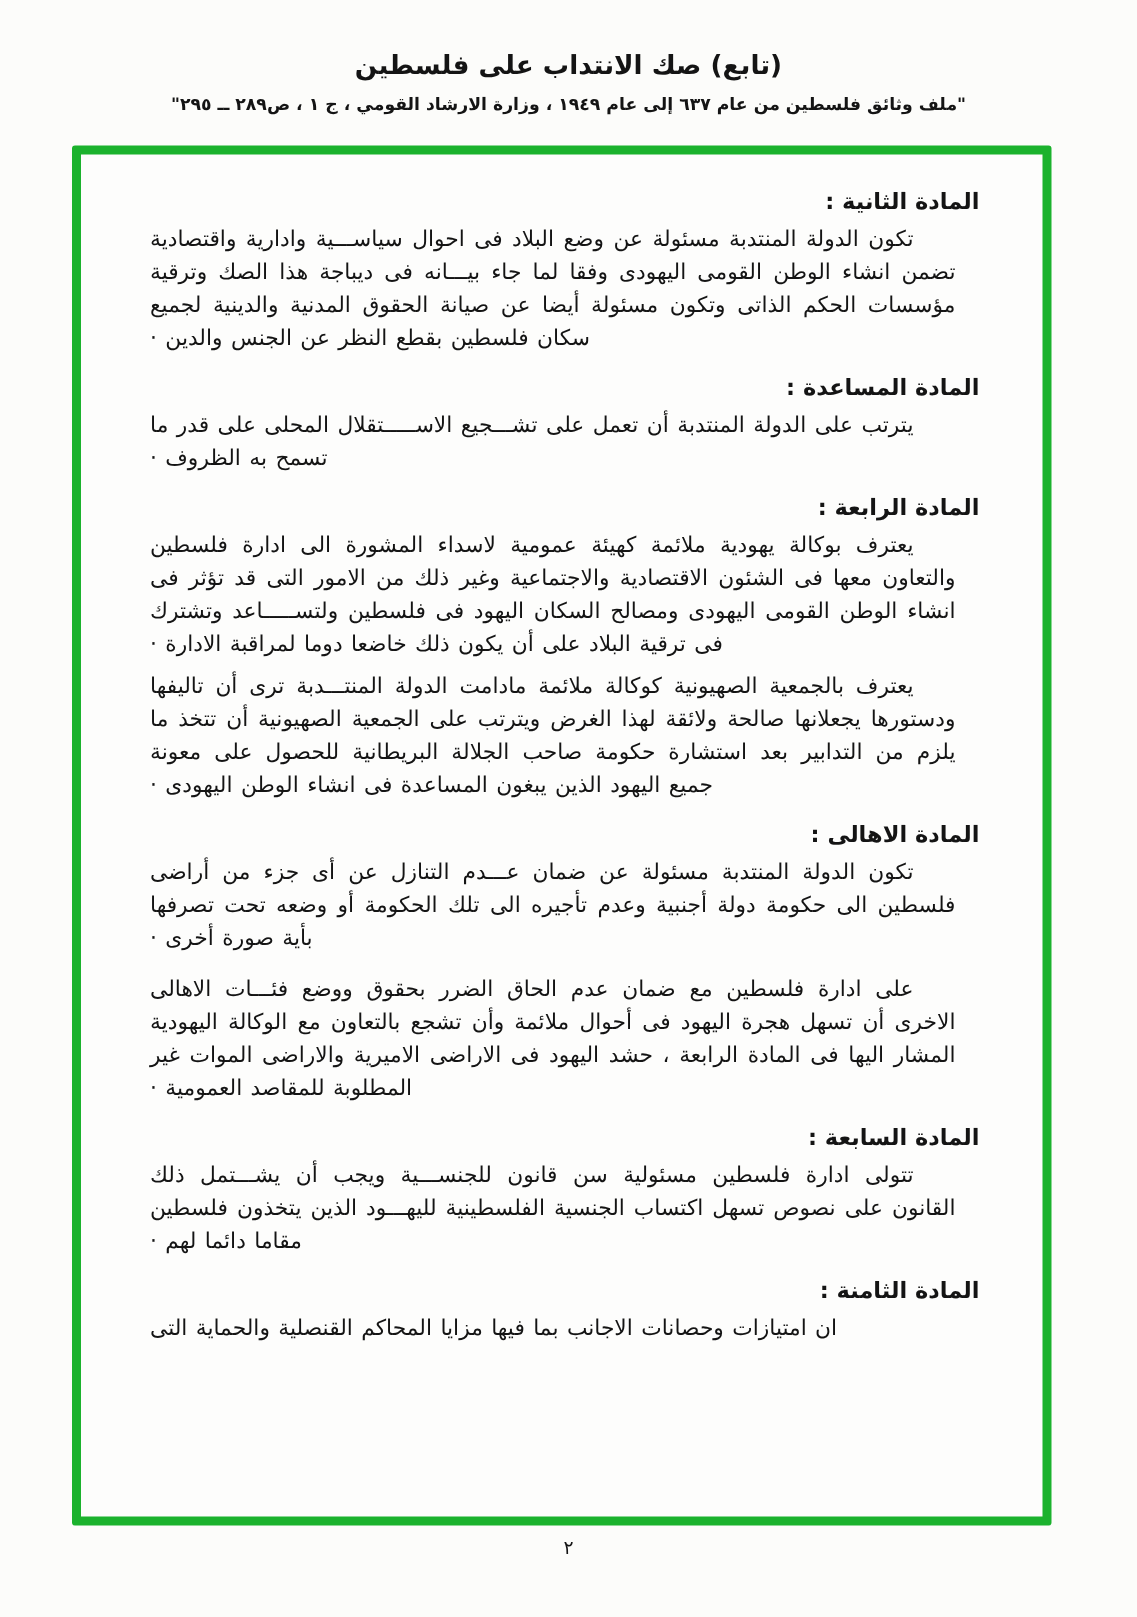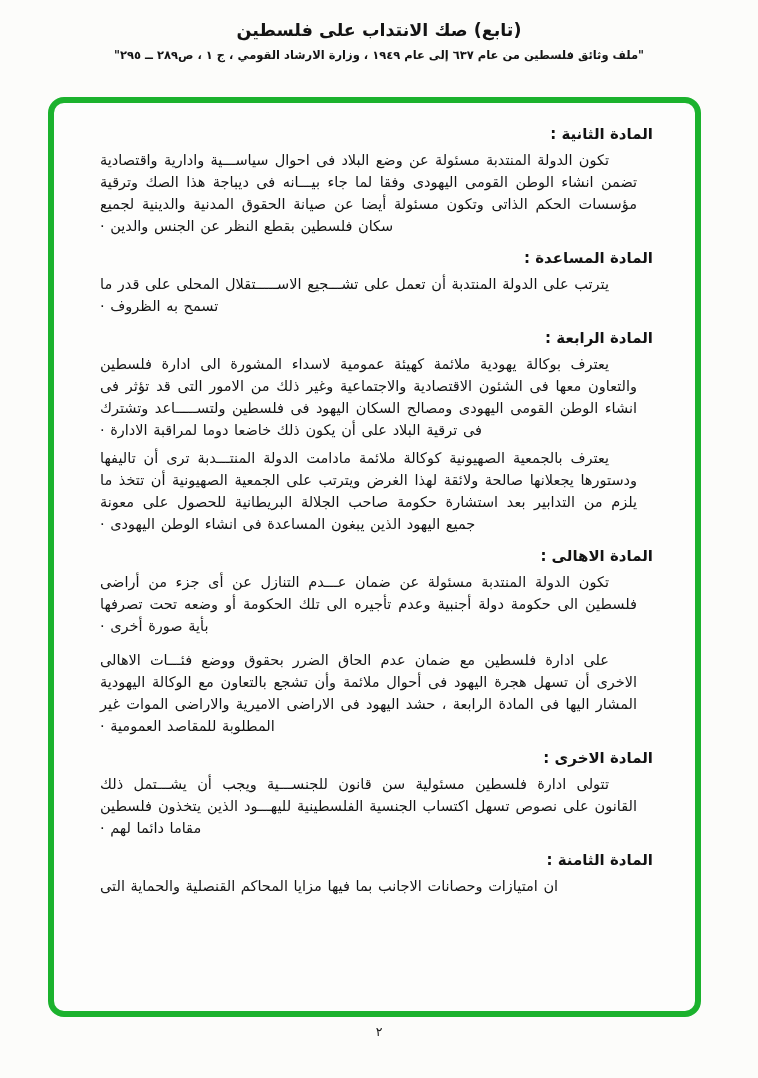--- a/index.html
+++ b/index.html
@@ -14,40 +14,40 @@
     background:var(--paper);
     color:var(--ink);
     font-family:"DejaVu Sans", sans-serif;
     position:relative;
     overflow:hidden;
   }
   .page{position:relative;width:758px;height:1078px;}
 
   
   .doc-header{
-    position:absolute;top:20px;left:0;right:0;
+    position:absolute;top:34px;left:0;right:0;
     text-align:center;direction:rtl;
   }
   .doc-title{
     margin:0;
     font-size:17.5px;font-weight:bold;
     letter-spacing:0;
   }
   .doc-citation{
     margin-top:8px;
     font-size:11.5px;font-weight:bold;
   }
 
   
   .green-box{
     position:absolute;
     left:48px;top:97px;
     width:653px;height:920px;
     border:6px solid var(--green);
-    border-radius:16px;
+    border-radius:2px;
     background:#fdfdfc;
     padding:22px 42px 0 46px;
     overflow:hidden;
   }
 
   .article{direction:rtl;margin-bottom:12px;}
   .article-heading{
     margin:0 0 6px 0;
     font-size:15px;font-weight:bold;
     text-align:right;
@@ -101,21 +101,21 @@
   <section class="article">
     <h2 class="article-heading">المادة الاهالى :</h2>
   <p class="article-par">تكون الدولة المنتدبة مسئولة عن ضمان عـــدم التنازل عن أى جزء من أراضى فلسطين الى حكومة دولة أجنبية وعدم تأجيره الى تلك الحكومة أو وضعه تحت تصرفها بأية صورة أخرى ·</p>
         </section>
 
   <section class="article">
   <p class="article-par">على ادارة فلسطين مع ضمان عدم الحاق الضرر بحقوق ووضع فئـــات الاهالى الاخرى أن تسهل هجرة اليهود فى أحوال ملائمة وأن تشجع بالتعاون مع الوكالة اليهودية المشار اليها فى المادة الرابعة ، حشد اليهود فى الاراضى الاميرية والاراضى الموات غير المطلوبة للمقاصد العمومية ·</p>
         </section>
 
   <section class="article">
-    <h2 class="article-heading">المادة الاخرى :</h2>
+    <h2 class="article-heading">المادة السابعة :</h2>
   <p class="article-par">تتولى ادارة فلسطين مسئولية سن قانون للجنســـية ويجب أن يشـــتمل ذلك القانون على نصوص تسهل اكتساب الجنسية الفلسطينية لليهـــود الذين يتخذون فلسطين مقاما دائما لهم ·</p>
         </section>
 
   <section class="article">
     <h2 class="article-heading">المادة الثامنة :</h2>
   <p class="article-par">ان امتيازات وحصانات الاجانب بما فيها مزايا المحاكم القنصلية والحماية التى</p>
         </section>
 </div>
   </div>
 

